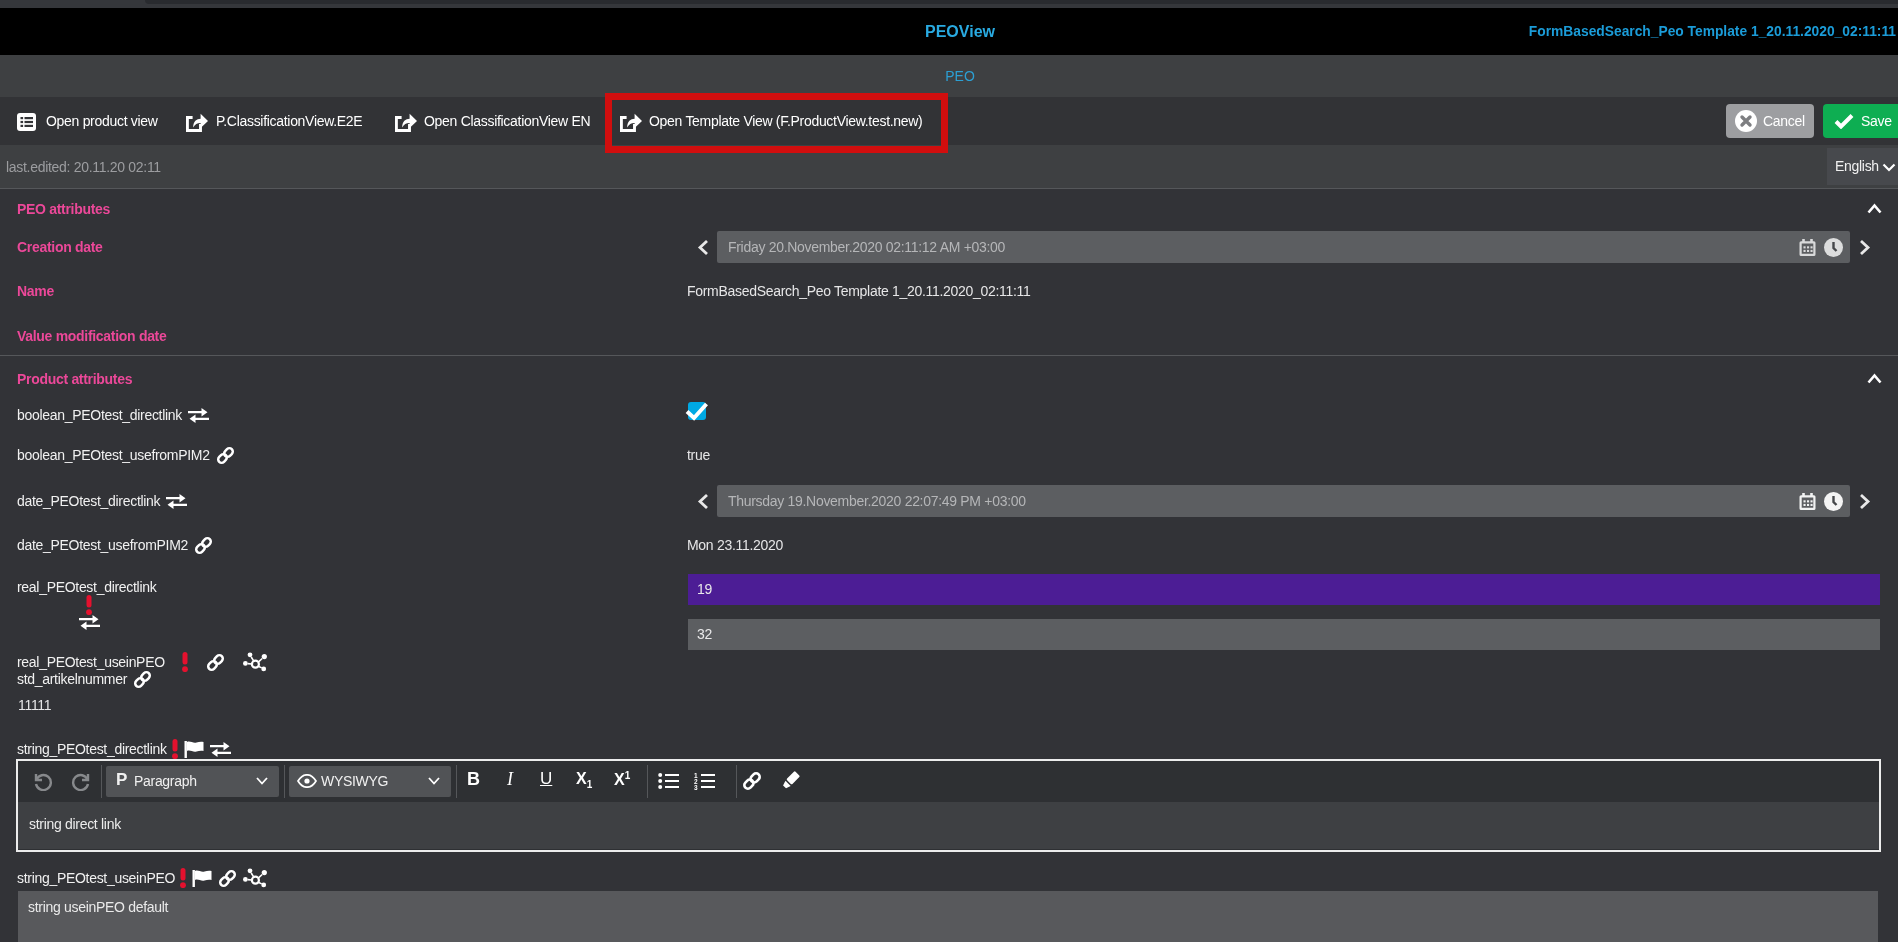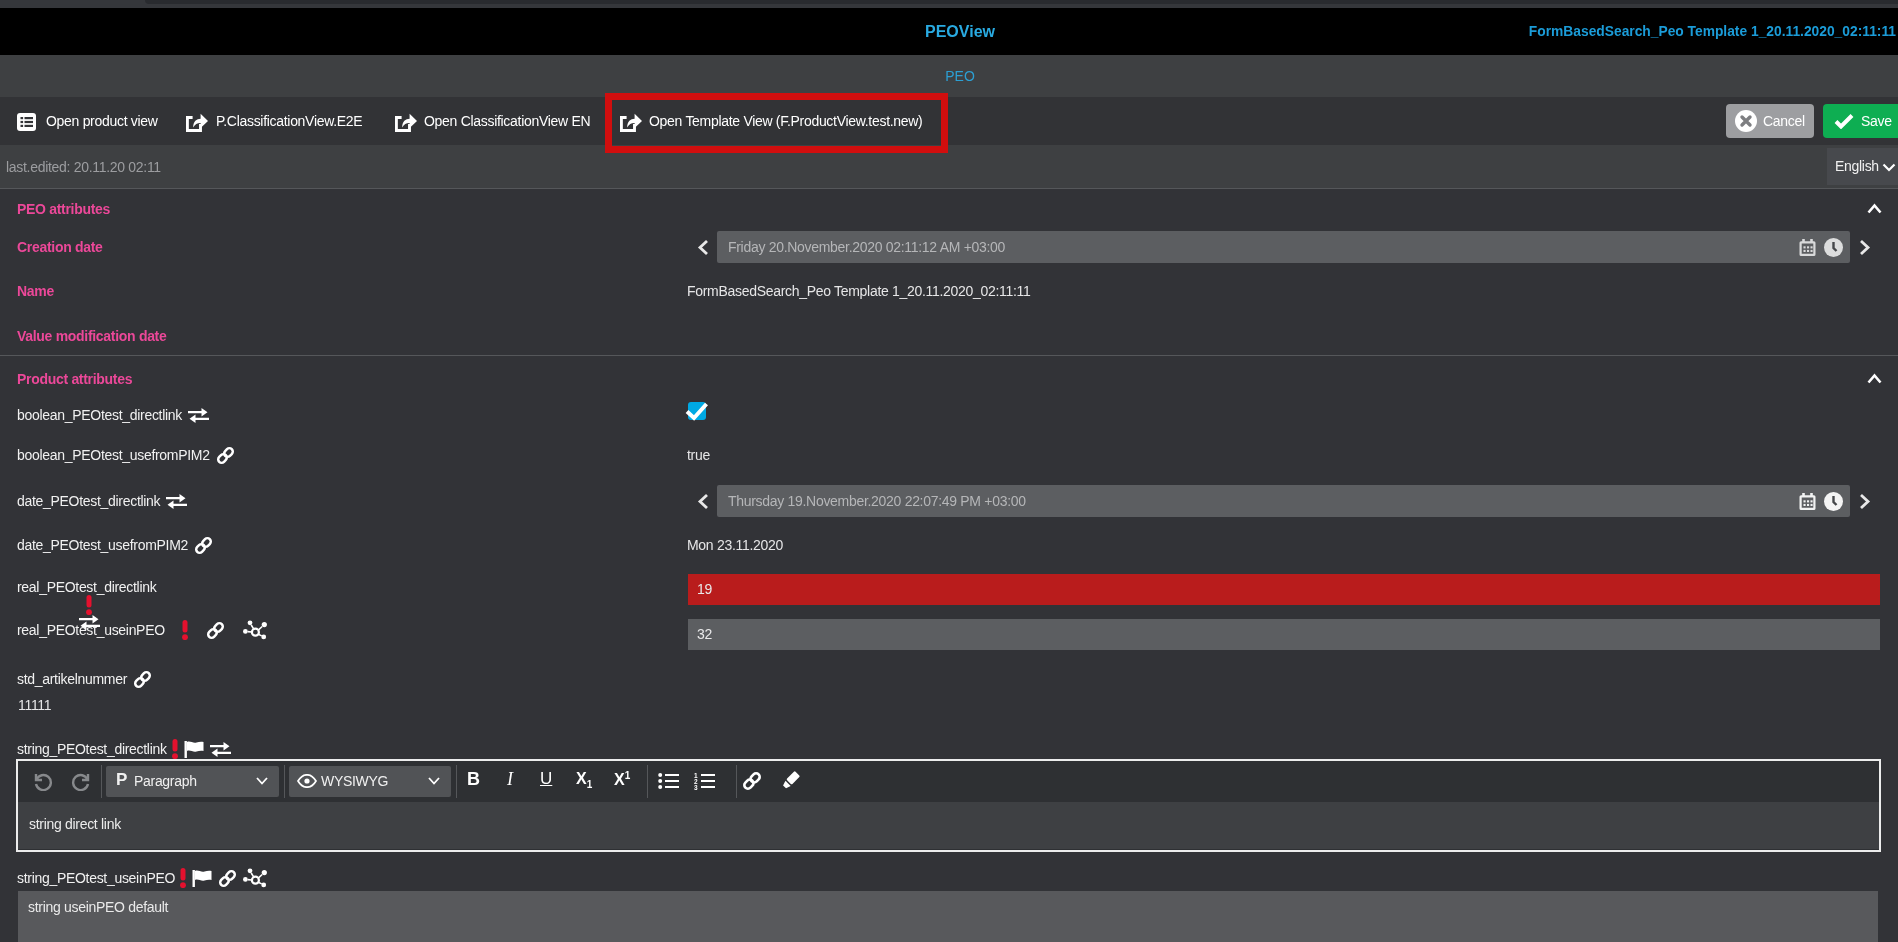--- a/index.html
+++ b/index.html
@@ -182,21 +182,21 @@
   </div>
 <div class="row" style="left:17px;top:579px;flex-direction:column;">
     <span class="t">real_PEOtest_directlink</span>
   <svg width="6" height="20" viewBox="0 0 6 20" style="margin-left:5px;">
       <use href="#excl"></use>
     </svg>
   <svg width="21" height="15" viewBox="0 0 21 15">
       <use href="#swap"></use>
     </svg>
   </div>
-<div class="row" style="left:17px;top:620px;gap:12px;">
+<div class="row" style="left:17px;top:652px;gap:12px;">
     <span class="t">real_PEOtest_useinPEO</span>
   <svg width="6" height="20" viewBox="0 0 6 20" style="margin-left:5px;">
       <use href="#excl"></use>
     </svg>
   <svg width="19" height="19" viewBox="0 0 19 19">
       <use href="#link"></use>
     </svg>
   <svg width="24" height="20" viewBox="0 0 24 20">
       <use href="#hub"></use>
     </svg>
@@ -267,21 +267,21 @@
     <use href="#cal"></use>
   </svg>
 <svg class="abs" style="left:1824px;top:492px;" width="19" height="19" viewBox="0 0 19 19">
   <circle cx="9.5" cy="9.5" r="9.5" fill="#f4f4f4"></circle>
   <path d="M9.5 4 L9.5 10 L12.5 13" fill="none" stroke="#45474a" stroke-width="2.4"></path>
 </svg>
 <svg class="abs" style="left:1859px;top:493px;" width="12" height="17" viewBox="0 0 12 17">
     <use href="#chevR"></use>
   </svg>
 
-<div class="abs" style="left:688px;top:574px;width:1192px;height:31px;background:#b91c1c;color:#e9e9ea;font-size:14px;letter-spacing:-0.3px;line-height:31px;padding-left:9px;">19</div>
+<div class="abs" style="left:688px;top:574px;width:1192px;height:31px;background:#4c1d95;color:#e9e9ea;font-size:14px;letter-spacing:-0.3px;line-height:31px;padding-left:9px;">19</div>
 <div class="abs" style="left:688px;top:619px;width:1192px;height:31px;background:#5c5e61;color:#e9e9ea;font-size:14px;letter-spacing:-0.3px;line-height:31px;padding-left:9px;">32</div>
 
 <div class="abs" style="left:16px;top:759px;width:1865px;height:93px;border:2px solid #ececec;background:#2e3033;">
   <div class="abs" style="left:0;top:0;width:100%;height:41px;background:#2e3033;"></div>
   <div class="abs" style="left:0;top:41px;width:100%;height:47px;background:#3e4043;color:#ececec;font-size:14px;letter-spacing:-0.3px;text-decoration:underline;">
       <span style="position:absolute;left:11px;top:14px;">string direct link</span>
     </div>
 
   <svg class="abs" style="left:14px;top:10px;" width="22" height="20" viewBox="0 0 22 20">
     <path d="M4 3 L4 9 L10 9" fill="none" stroke="#87898c" stroke-width="2.4"></path>

